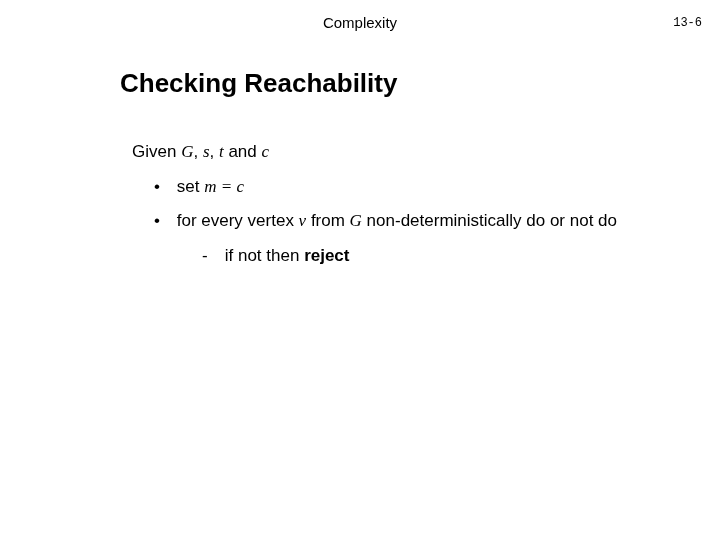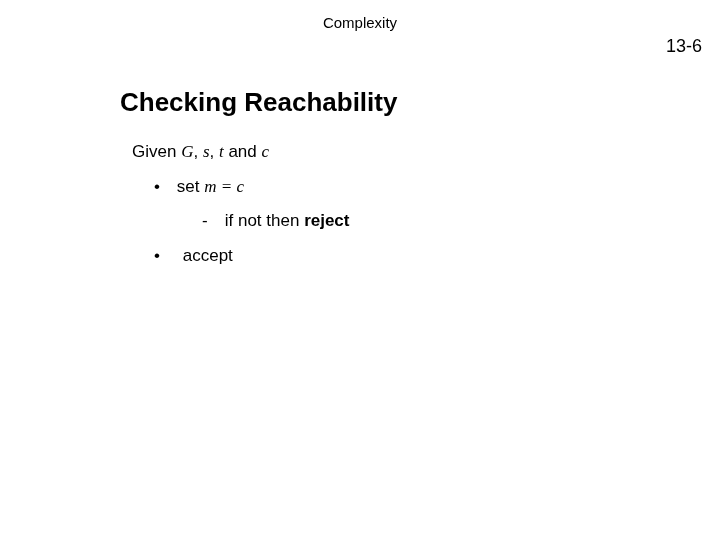--- a/index.html
+++ b/index.html
@@ -26,26 +26,27 @@
     font-size: 15px;
   }
   .header-title {
     position: absolute;
     left: 50%;
     transform: translateX(-50%);
   }
   .page-num {
     position: absolute;
     right: 18px;
-    top: 22px;
-    font-size: 18px;
+    top: 2px;
+    font-size: 12px;
+    font-family: Liberation Mono, monospace;
   }
   .title {
     position: absolute;
-    top: 87px;
+    top: 68px;
     left: 120px;
     font-size: 26px;
     font-weight: bold;
   }
   .content {
     position: absolute;
     top: 140px;
     left: 132px;
     right: 0;
     font-size: 17px;
@@ -99,34 +100,34 @@
 
     <div class="given">
       <span>Given  </span><span class="it">G</span><span>,  </span><span class="it">s</span><span>,  </span><span class="it">t</span><span>  and  </span><span class="it">c</span>
     </div>
 
     <div class="bul1">
       <span class="bull">•</span>
       <span>set  </span><span class="mono">m = c</span>
     </div>
 
+    <div class="bul1">
+      <span class="bull">•</span>
+      <span>for every vertex  </span><span class="it">v</span><span>  from  </span><span class="it">G</span><span>  non-deterministically do or not do</span>
+    </div>
 
     <div class="dash-list">
 
 
       <div class="dash">
         <span class="d">-</span>
         <span>if not then  </span><b>reject</b>
       </div>
 
 
 
     </div>
 
 
-    <div class="bul1">
-      <span class="bull">•</span>
-      <span style="margin-left:6px">accept</span>
-    </div>
 
   </div>
 
 </div>
 
 </body></html>

